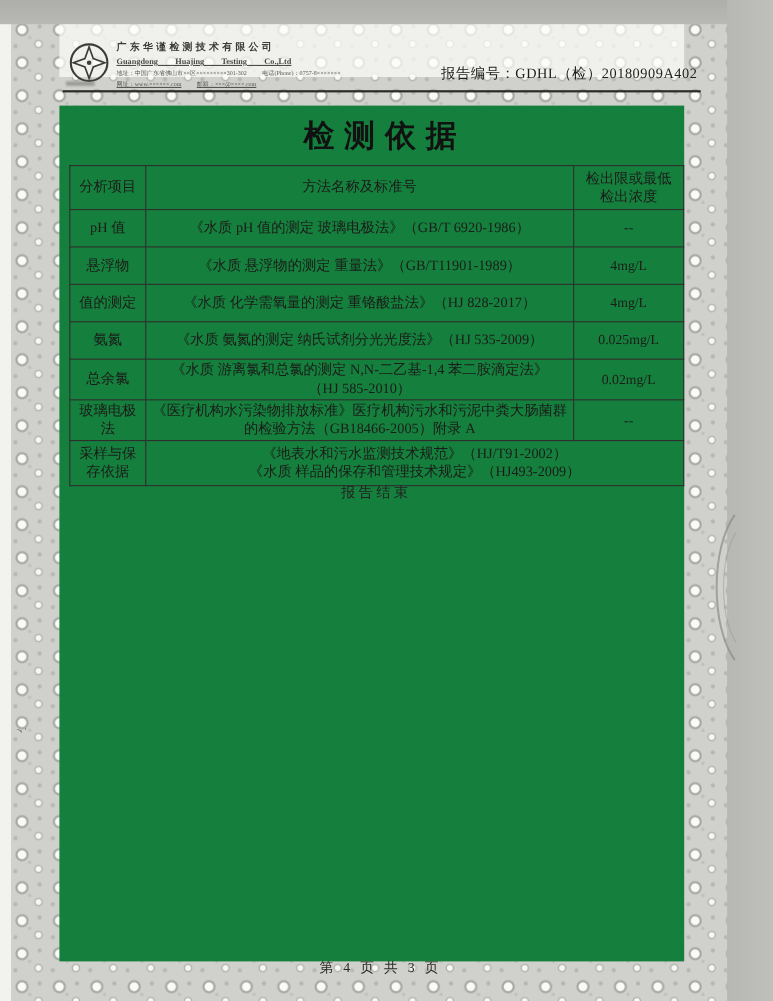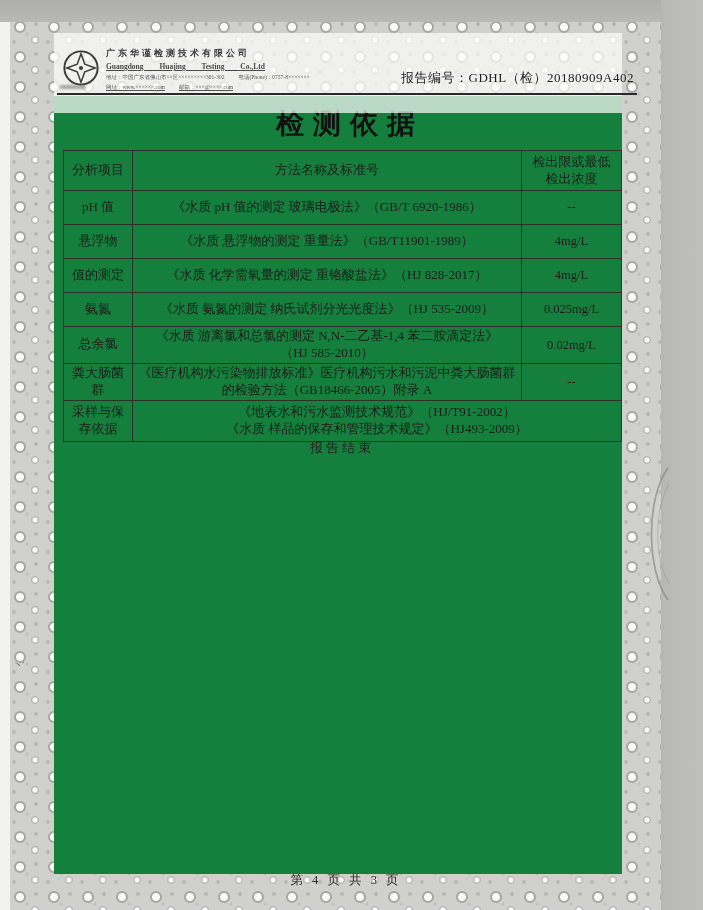--- a/index.html
+++ b/index.html
@@ -34,21 +34,21 @@
     background:linear-gradient(90deg,#b7b8b4,#bfc0bc); z-index:2;
   }
 
   .seal-arc { position:absolute; left:638px; top:466px; z-index:3; opacity:.65; }
 
   .paper {
     position:absolute; left:54px; top:84px; width:568px; height:778px;
     background:#15803d; z-index:4;margin-top:12px;
   }
   .header-zone {
-    position:absolute; left:54px; top:33px; width:568px; height:80px;
+    position:absolute; left:54px; top:22px; width:568px; height:48px;
     background:rgba(252,252,250,0.72); z-index:5;padding-left:13px;
   }
 
   .logo { position:absolute; left:8px; top:16px; }
   .company-block { position:absolute; left:52px; top:14px; width:250px; filter:blur(0.3px); }
   .company-cn { font-size:9px; font-weight:bold; letter-spacing:3px; color:#3a3a38; white-space:nowrap; }
   .company-en { font-size:7.5px; font-weight:bold; word-spacing:14px; color:#4a4a48;
                 text-decoration:underline; margin-top:2px; white-space:nowrap; }
   .tiny-row { display:flex; gap:14px; margin-top:3px; }
   .tiny { font-size:5.5px; color:#555553; white-space:nowrap; }
@@ -173,21 +173,21 @@
             <td class="cell-method">《水质 氨氮的测定 纳氏试剂分光光度法》（HJ 535-2009）</td>
             <td class="cell-limit">0.025mg/L</td>
           </tr>
           <tr class="h-double">
             <td class="cell-item">总余氯</td>
             <td class="cell-method">《水质 游离氯和总氯的测定 N,N-二乙基-1,4 苯二胺滴定法》
 （HJ 585-2010）</td>
             <td class="cell-limit">0.02mg/L</td>
           </tr>
           <tr class="h-double">
-            <td class="cell-item">粪大肠菌群</td>
+            <td class="cell-item">玻璃电极法</td>
             <td class="cell-method">《医疗机构水污染物排放标准》医疗机构污水和污泥中粪大肠菌群的检验方法（GB18466-2005）附录 A</td>
             <td class="cell-limit">--</td>
           </tr>
           <tr class="h-last">
             <td class="cell-item">采样与保
 存依据</td>
             <td class="cell-method" colspan="2">《地表水和污水监测技术规范》（HJ/T91-2002）
 《水质  样品的保存和管理技术规定》（HJ493-2009）</td>
           </tr>
         </tbody>

